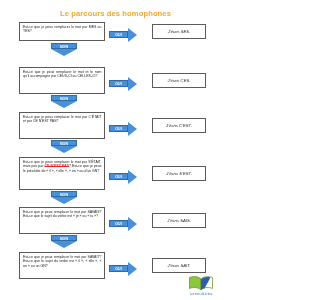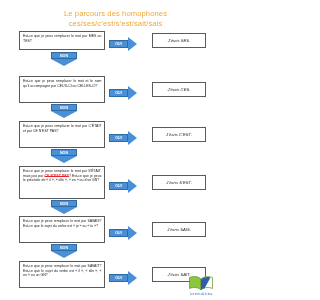--- a/index.html
+++ b/index.html
@@ -15,21 +15,21 @@
     position: relative;
   }
 
   
   #title-block {
     text-align: center;
     padding-top: 9px;
   }
   .title-line {
     color: #F0A830;
-    font-weight: normal;
+    font-weight: bold;
     font-size: 7.6px;
     line-height: 9.5px;
     letter-spacing: 0.1px;
     white-space: nowrap;
   }
 
   
   #flow {
     position: relative;
     margin-top: 3px;
@@ -152,21 +152,20 @@
     line-height: 3.4px;
     margin-top: 1px;
     white-space: nowrap;
   }
 </style>
 </head>
 <body>
 
 <div id="title-block">
   <div class="title-line">Le parcours des homophones</div>
-  <div class="title-line">ces/ses/c’est/s’est/sait/sais</div>
 </div>
 
 <div id="flow">
 
   <div class="step">
     <div class="qbox">Est-ce que je peux remplacer le mot par MES ou TES?</div>
     <div class="oui-arrow">
       <div class="shaft">OUI</div>
       <div class="head"></div>
     </div>

